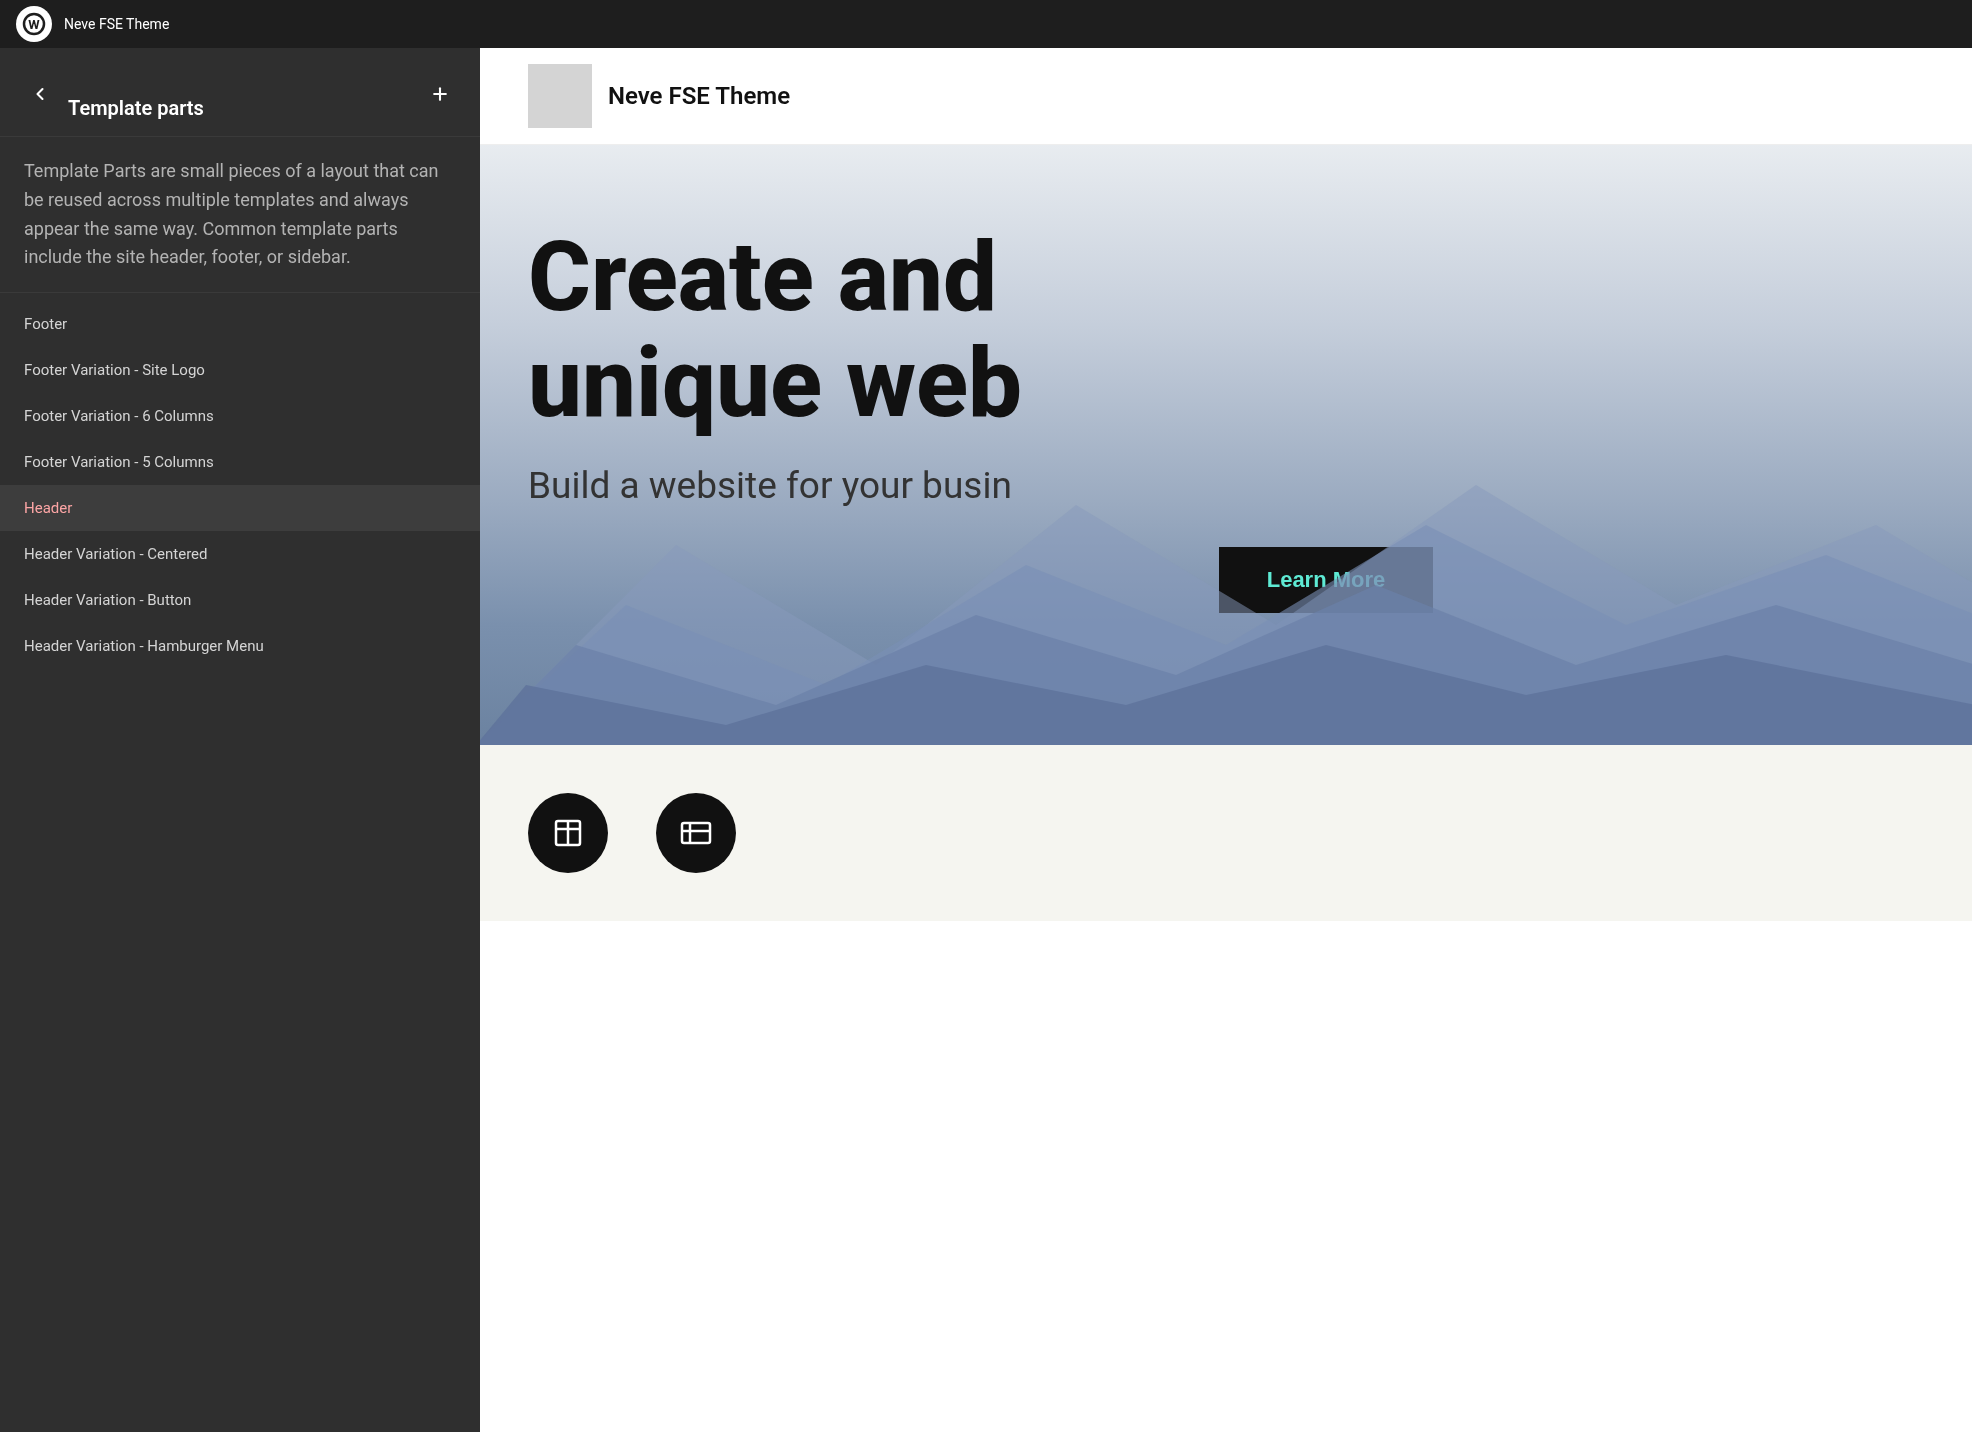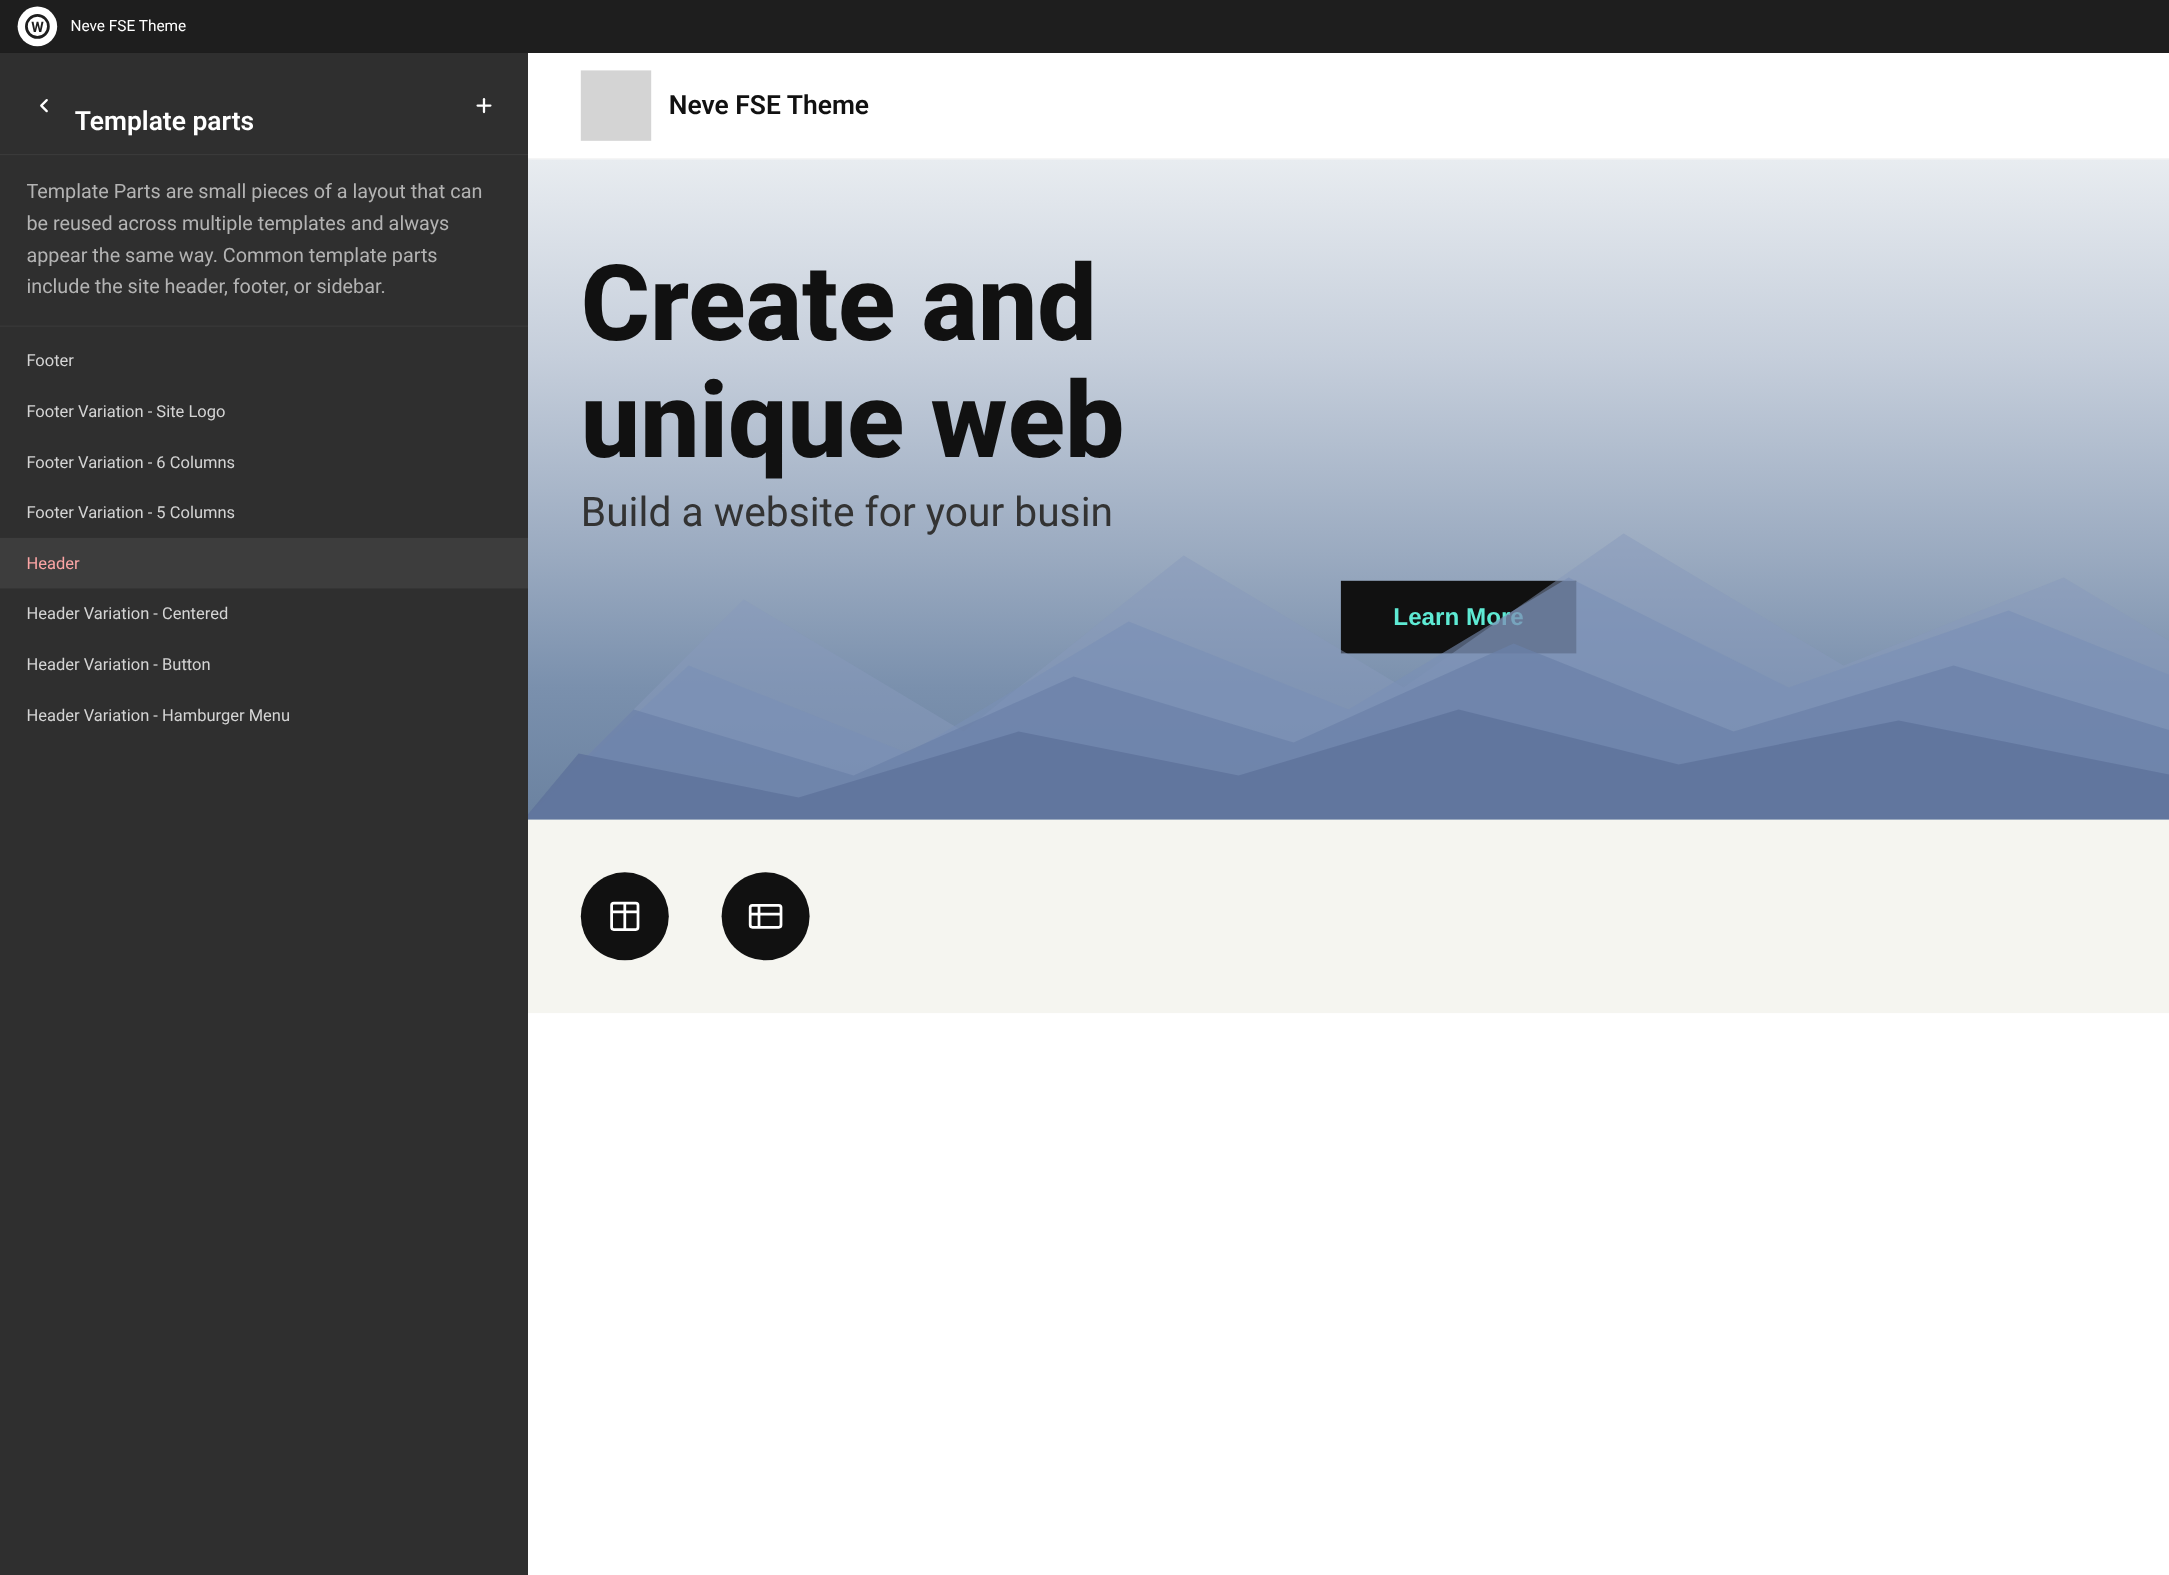--- a/index.html
+++ b/index.html
@@ -82,21 +82,21 @@
       color: white;
     }
 
     .back-icon {
       width: 20px;
       height: 20px;
     }
 
     .sidebar-title {
       color: white;
-      font-size: 24px;
+      font-size: 20px;
       font-weight: 600;
       margin-top: 28px;
     }
 
     .add-button {
       width: 32px;
       height: 32px;
       border-radius: 4px;
       background: transparent;
       border: none;
@@ -204,21 +204,21 @@
       position: relative;
       overflow: hidden;
       min-height: 600px;
     }
 
     .hero-title {
       font-size: 96px;
       font-weight: 800;
       color: #111;
       line-height: 1.1;
-      margin-bottom: 9px;
+      margin-bottom: 28px;
       text-align: left;
       white-space: nowrap;
     }
 
     .hero-subtitle {
       font-size: 37px;
       color: #333;
       margin-bottom: 40px;
       text-align: left;
       white-space: nowrap;

